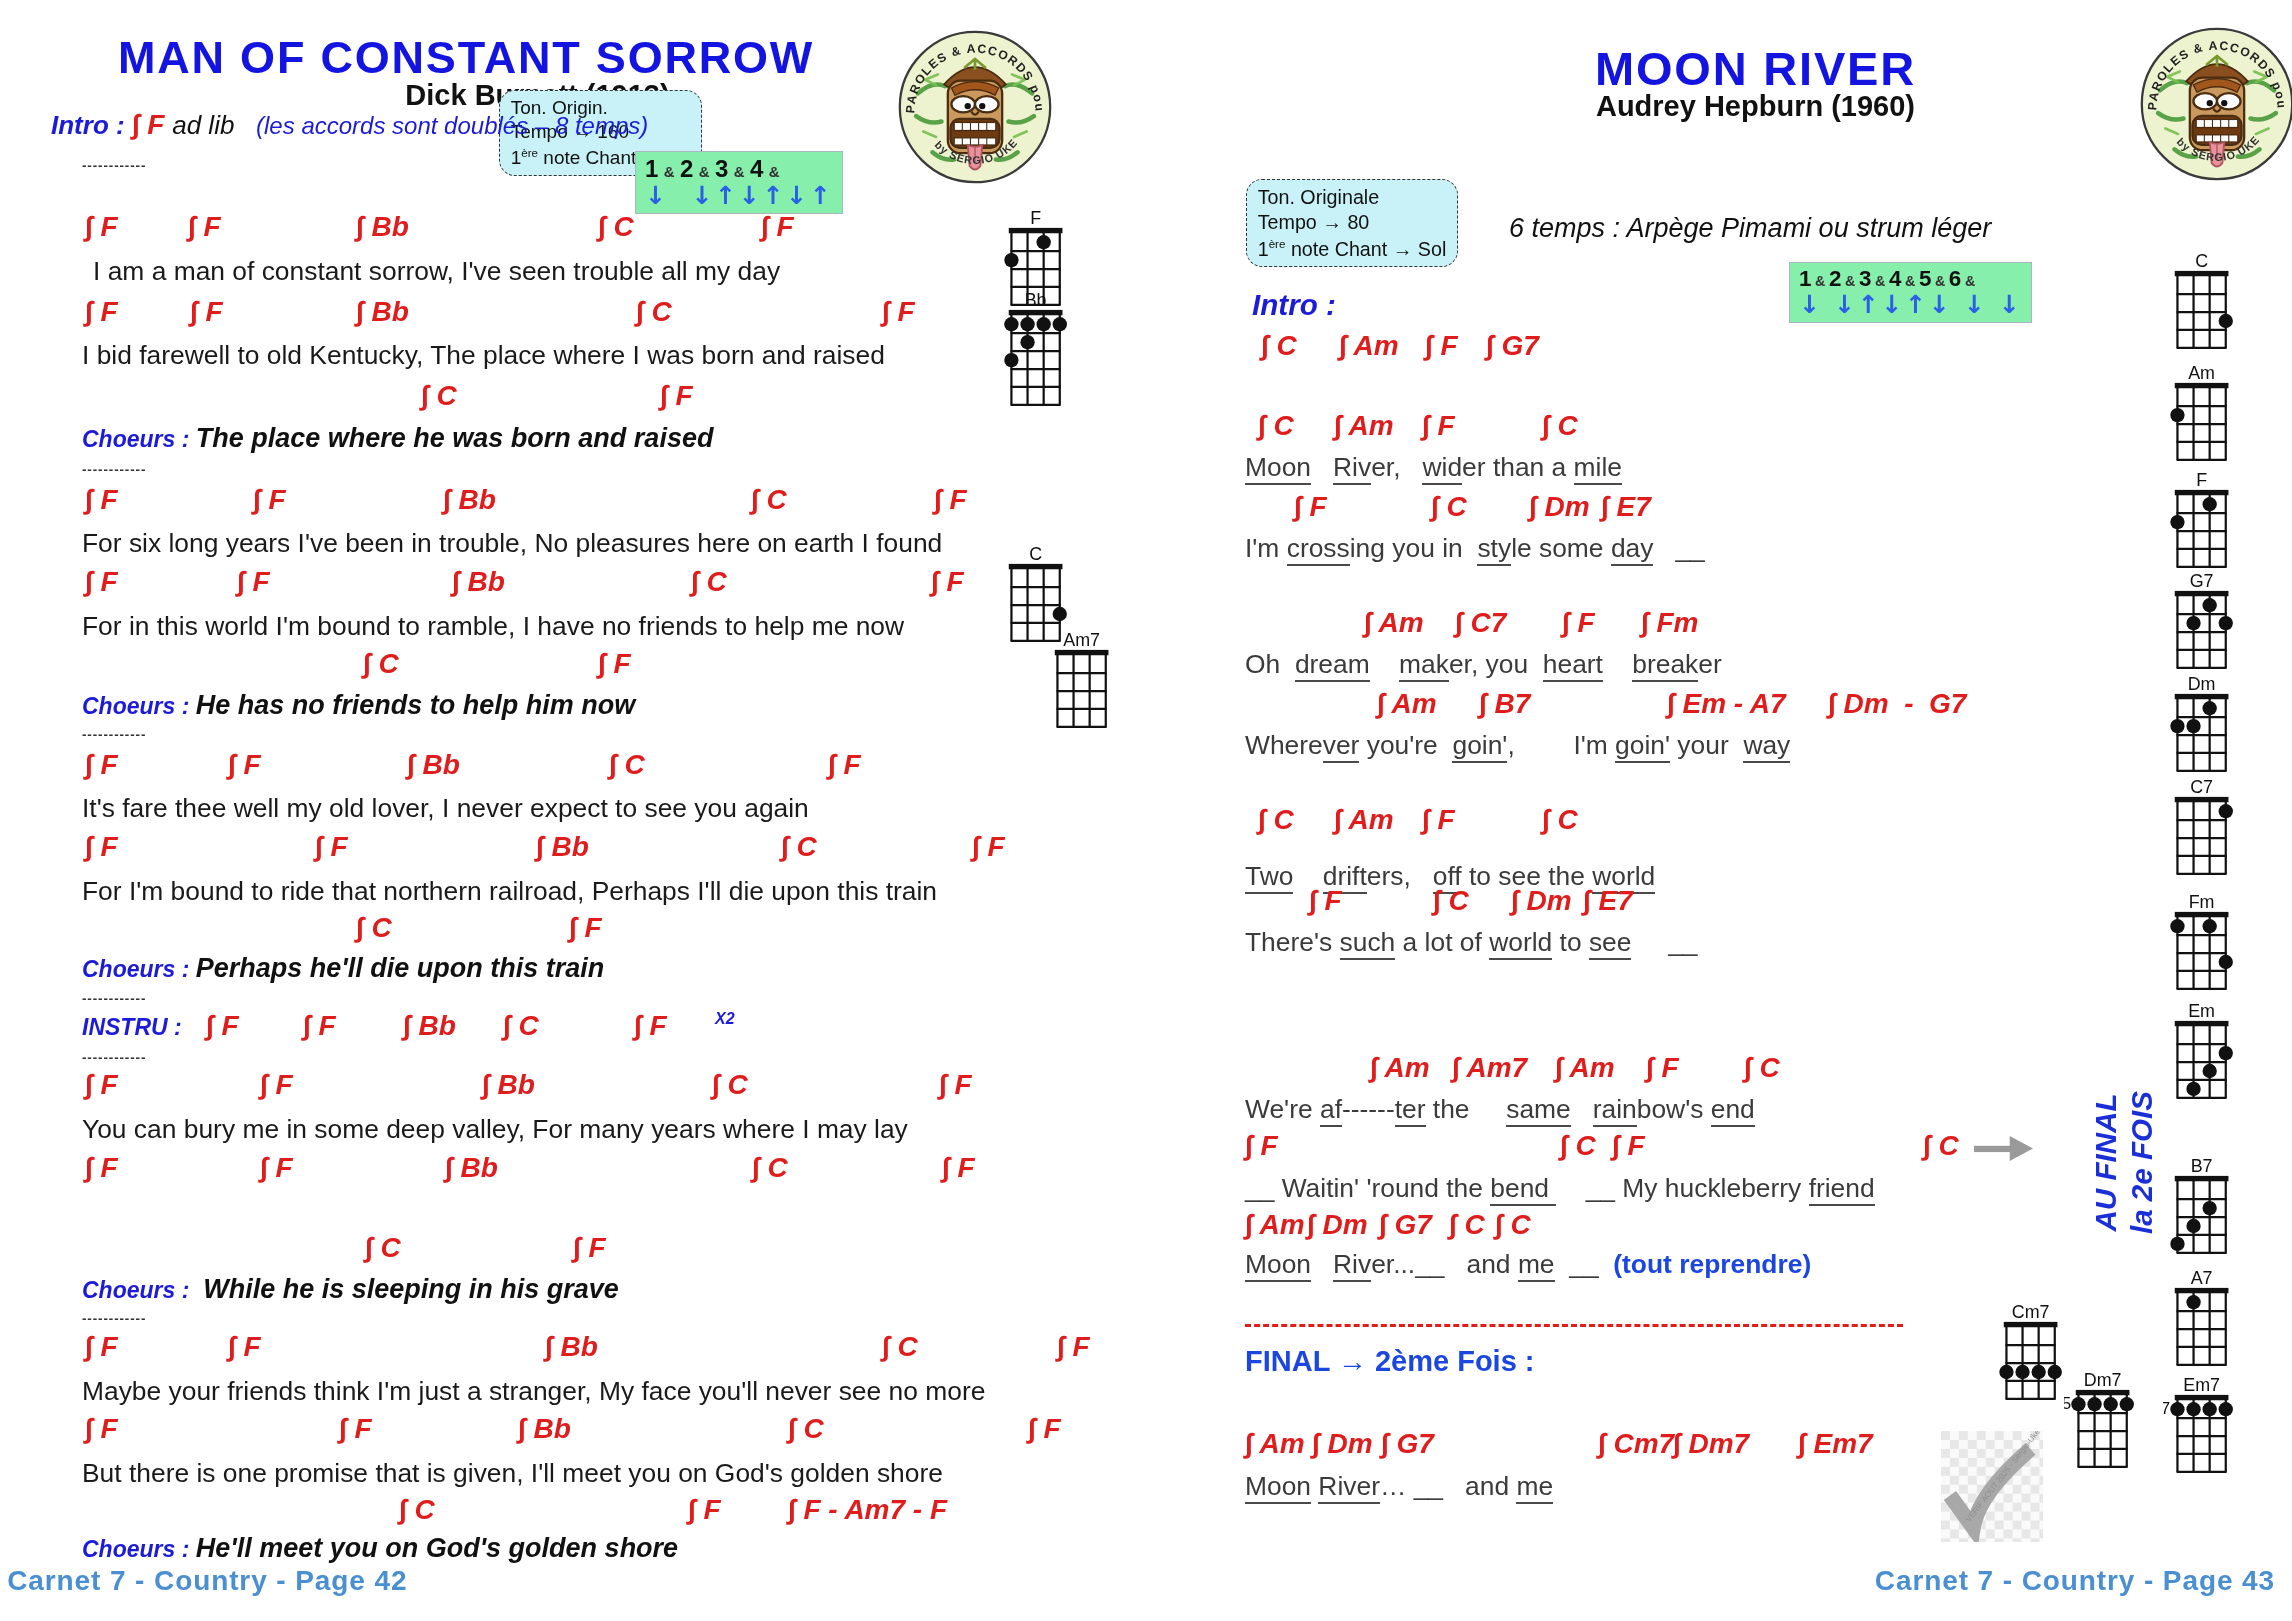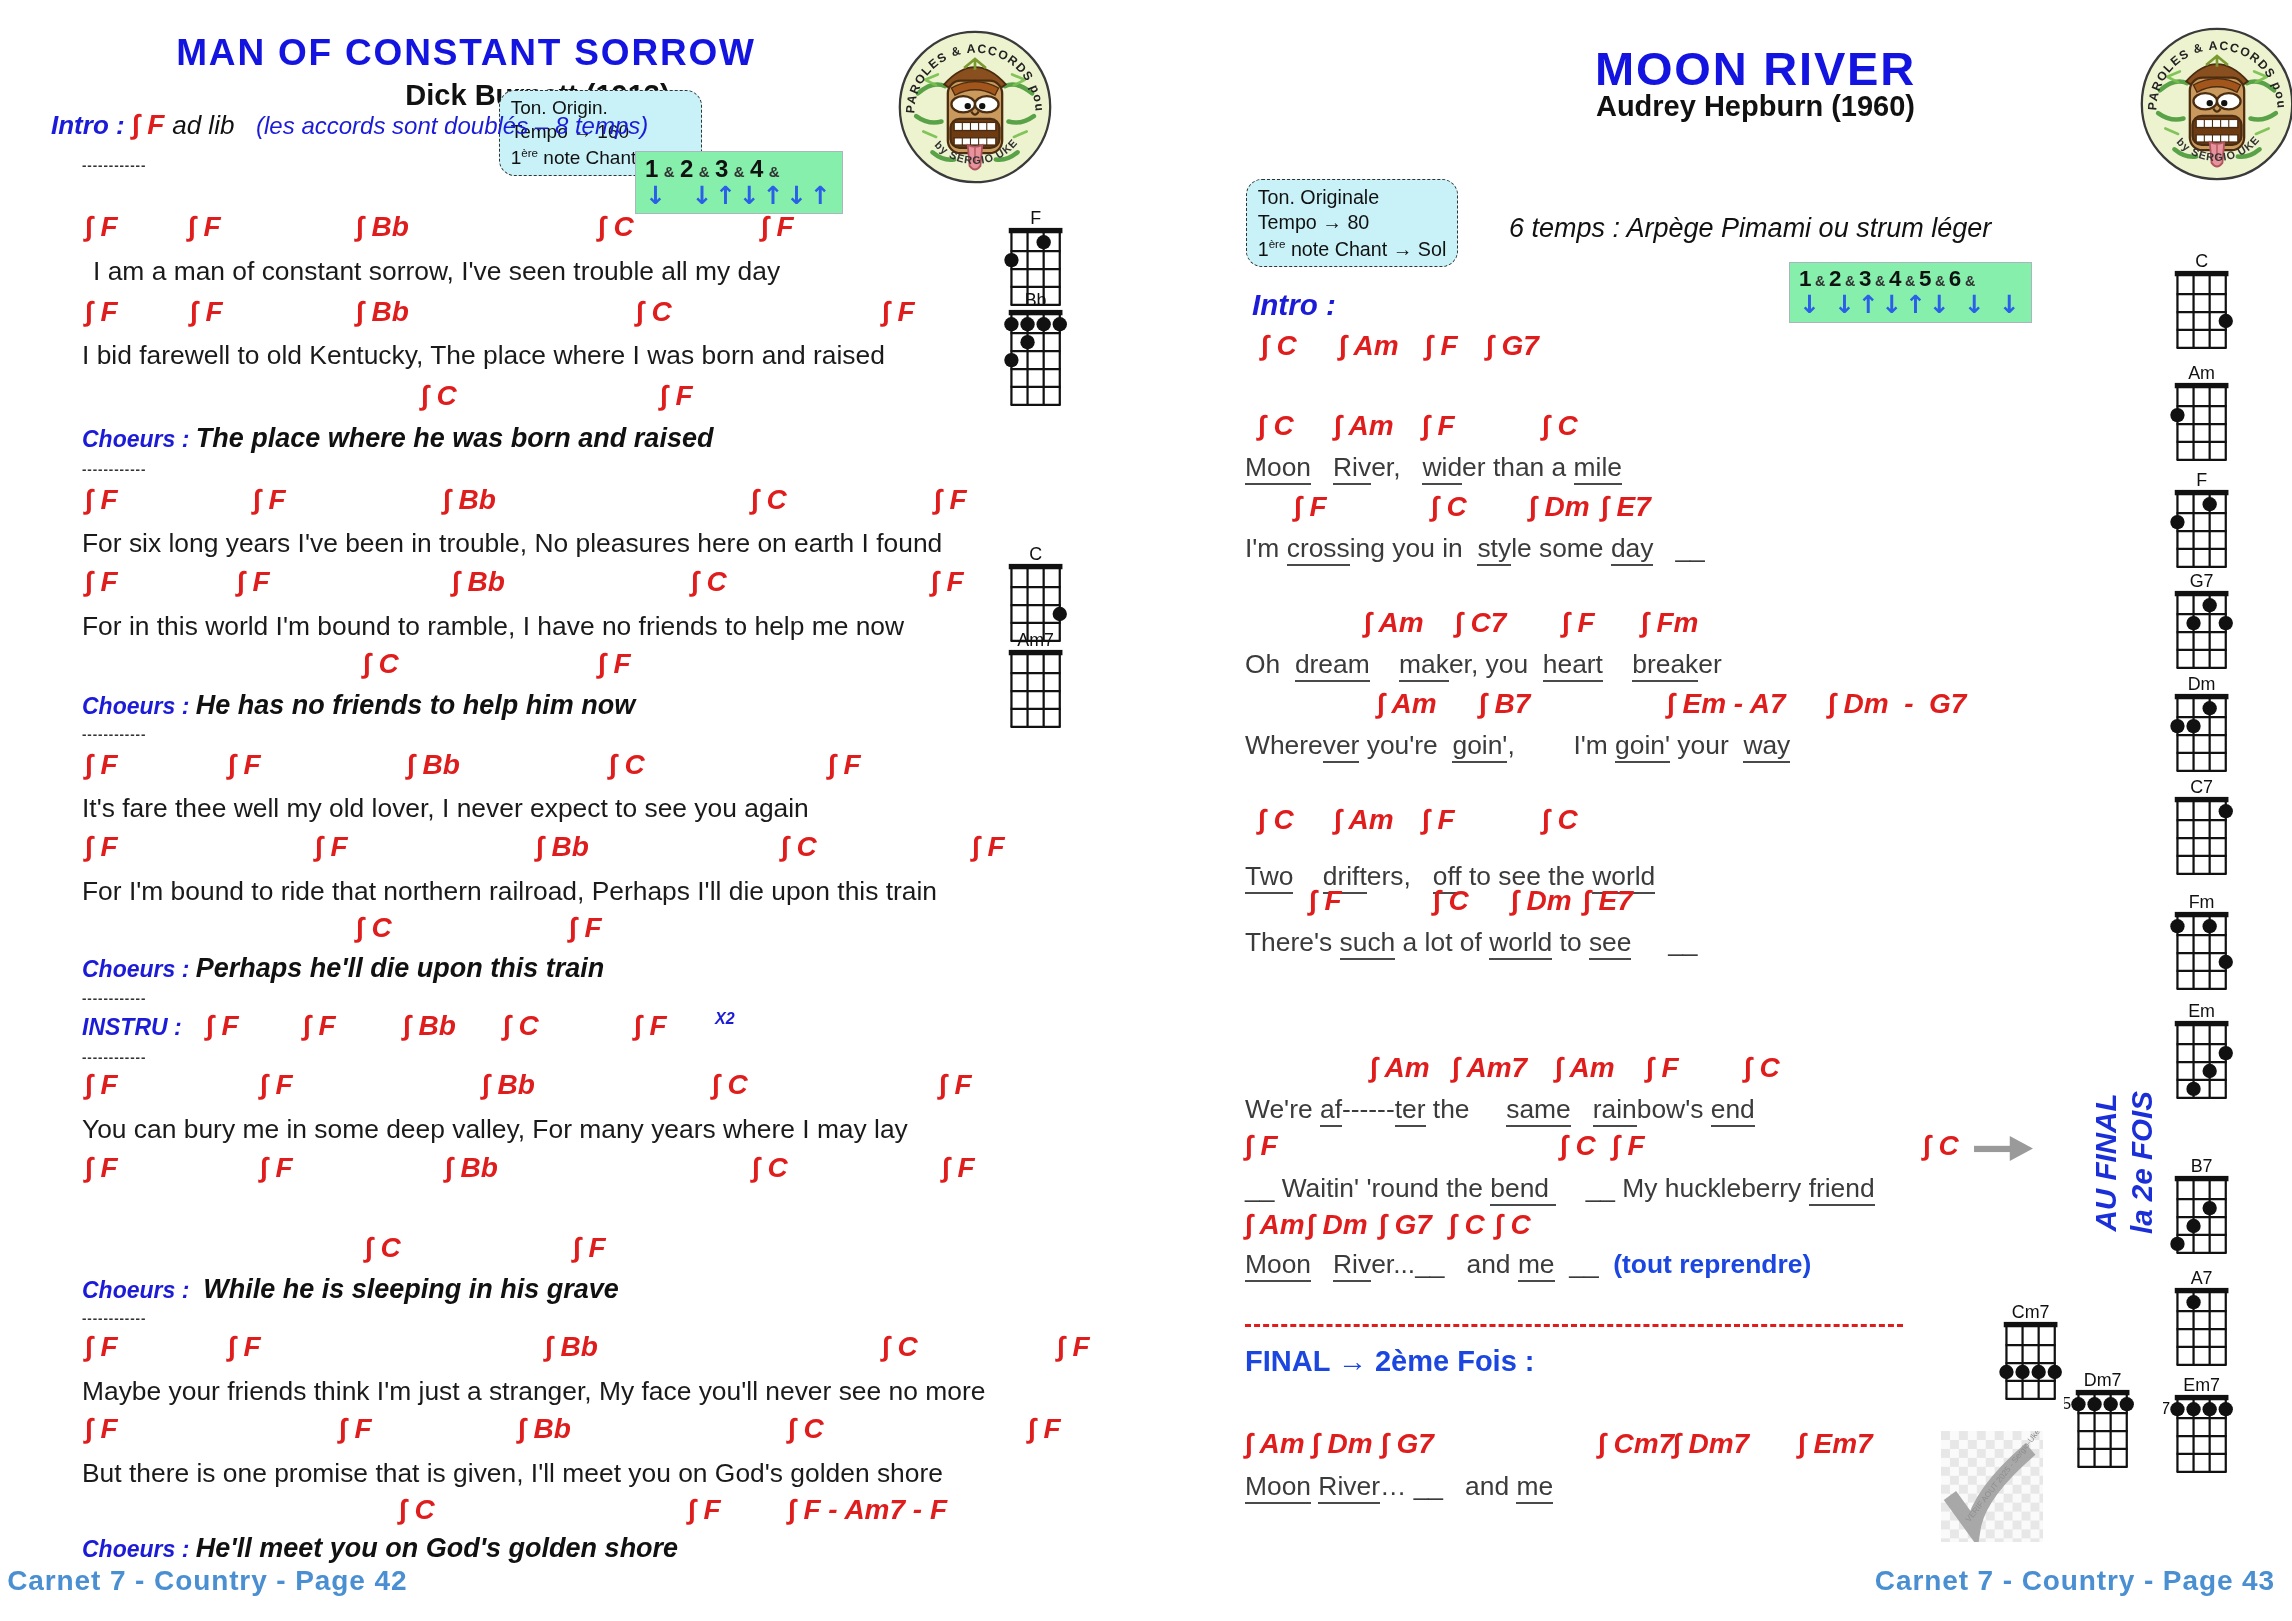--- a/index.html
+++ b/index.html
@@ -1,20 +1,20 @@
 <!DOCTYPE html>
 <html style="font-size:14.3px"><head>
 <meta charset="utf-8">
 <style>
   html,body{margin:0;padding:0;background:#fff;}
   .sheet{position:relative;width:2293px;height:1622px;background:#ffffff;overflow:hidden;
          font-family:"Liberation Sans","DejaVu Sans",sans-serif;color:#1a1a1a;}
   .page{position:absolute;top:0;width:1146px;height:1622px;}
   #pL{left:0;} #pR{left:1146px;}
-  .title{position:absolute;margin:0;color:#1414e0;font-weight:bold;font-size:37px;letter-spacing:1.8px;text-align:center;white-space:nowrap;}
+  .title{position:absolute;margin:0;color:#1414e0;font-weight:bold;font-size:45px;letter-spacing:1.8px;text-align:center;white-space:nowrap;}
   #pL .title{left:36px;top:32px;width:860px;}
   #pR .title{left:287px;top:41px;width:645px;font-size:47px;}
   .subtitle{position:absolute;margin:0;color:#111;font-weight:bold;font-size:29px;text-align:center;white-space:nowrap;}
   #pL .subtitle{left:233px;top:79px;width:609px;}
   #pR .subtitle{left:287px;top:90px;width:645px;}
   .tonbox{position:absolute;background:#c9f2f8;border:1.8px dashed #333;border-radius:16px;
           padding:4.5px 10.7px;font-size:19px;line-height:1.3;color:#111;white-space:nowrap;}
   #pL .tonbox{left:499px;top:90px;}
   #pR .tonbox{left:100px;top:179px;font-size:19.7px;}
   .tonbox sup{font-size:11.6px;}
@@ -193,21 +193,21 @@
             <line x1="16" y1="24" x2="16" y2="106" stroke="#111" stroke-width="2.5"></line>
             <line x1="34" y1="24" x2="34" y2="106" stroke="#111" stroke-width="2.5"></line>
             <line x1="52" y1="24" x2="52" y2="106" stroke="#111" stroke-width="2.5"></line>
             <line x1="70" y1="24" x2="70" y2="106" stroke="#111" stroke-width="2.5"></line>
             <line x1="15" y1="46" x2="71" y2="46" stroke="#111" stroke-width="2.5"></line>
             <line x1="15" y1="66" x2="71" y2="66" stroke="#111" stroke-width="2.5"></line>
             <line x1="15" y1="86" x2="71" y2="86" stroke="#111" stroke-width="2.5"></line>
             <line x1="15" y1="106" x2="71" y2="106" stroke="#111" stroke-width="2.5"></line>
             <circle cx="70" cy="76" r="8" fill="#111"></circle>
           </svg></div>
-        <div class="dg" style="left: 997px; top: 632px;"><svg width="79" height="102" viewBox="0 0 88 114">
+        <div class="dg" style="left: 1043px; top: 632px;"><svg width="79" height="102" viewBox="0 0 88 114">
             <text x="43" y="16" text-anchor="middle" font-size="20" fill="#111" font-family="Liberation Sans,sans-serif">Am7</text>
             <rect x="13" y="20" width="60" height="6" fill="#111"></rect>
             <line x1="16" y1="24" x2="16" y2="106" stroke="#111" stroke-width="2.5"></line>
             <line x1="34" y1="24" x2="34" y2="106" stroke="#111" stroke-width="2.5"></line>
             <line x1="52" y1="24" x2="52" y2="106" stroke="#111" stroke-width="2.5"></line>
             <line x1="70" y1="24" x2="70" y2="106" stroke="#111" stroke-width="2.5"></line>
             <line x1="15" y1="46" x2="71" y2="46" stroke="#111" stroke-width="2.5"></line>
             <line x1="15" y1="66" x2="71" y2="66" stroke="#111" stroke-width="2.5"></line>
             <line x1="15" y1="86" x2="71" y2="86" stroke="#111" stroke-width="2.5"></line>
             <line x1="15" y1="106" x2="71" y2="106" stroke="#111" stroke-width="2.5"></line>

